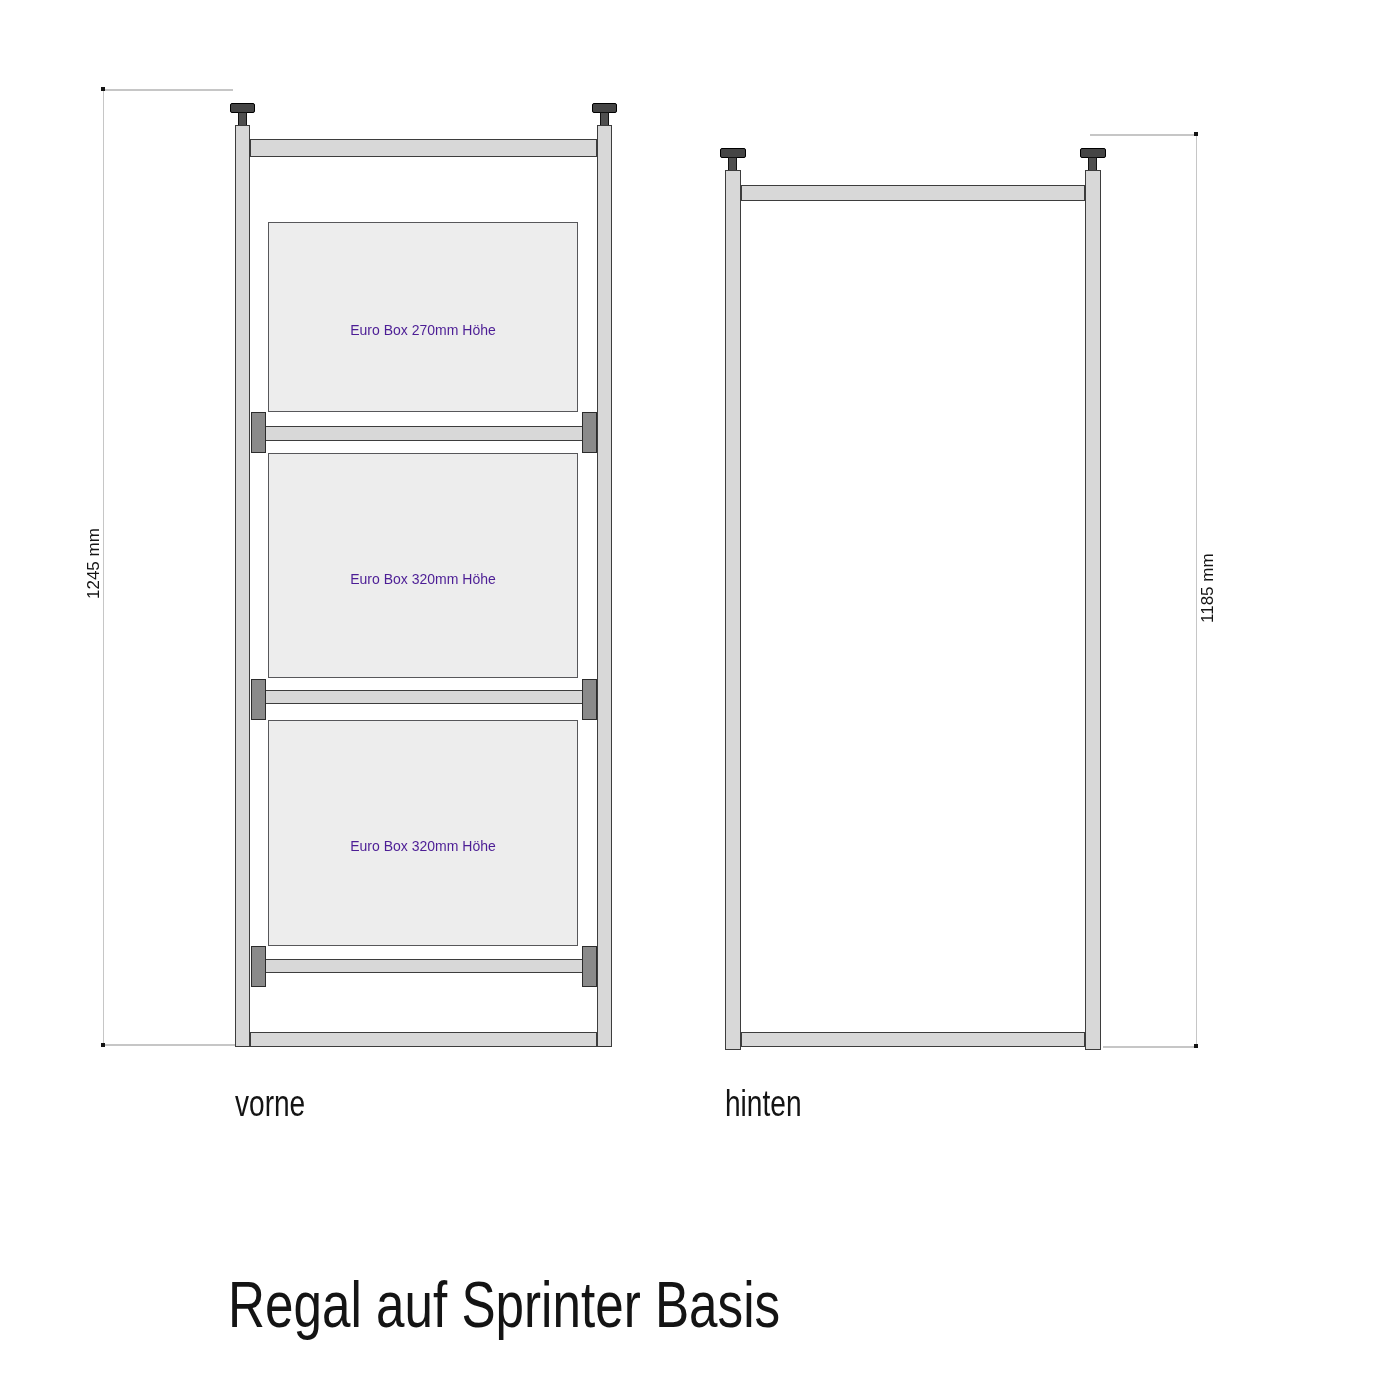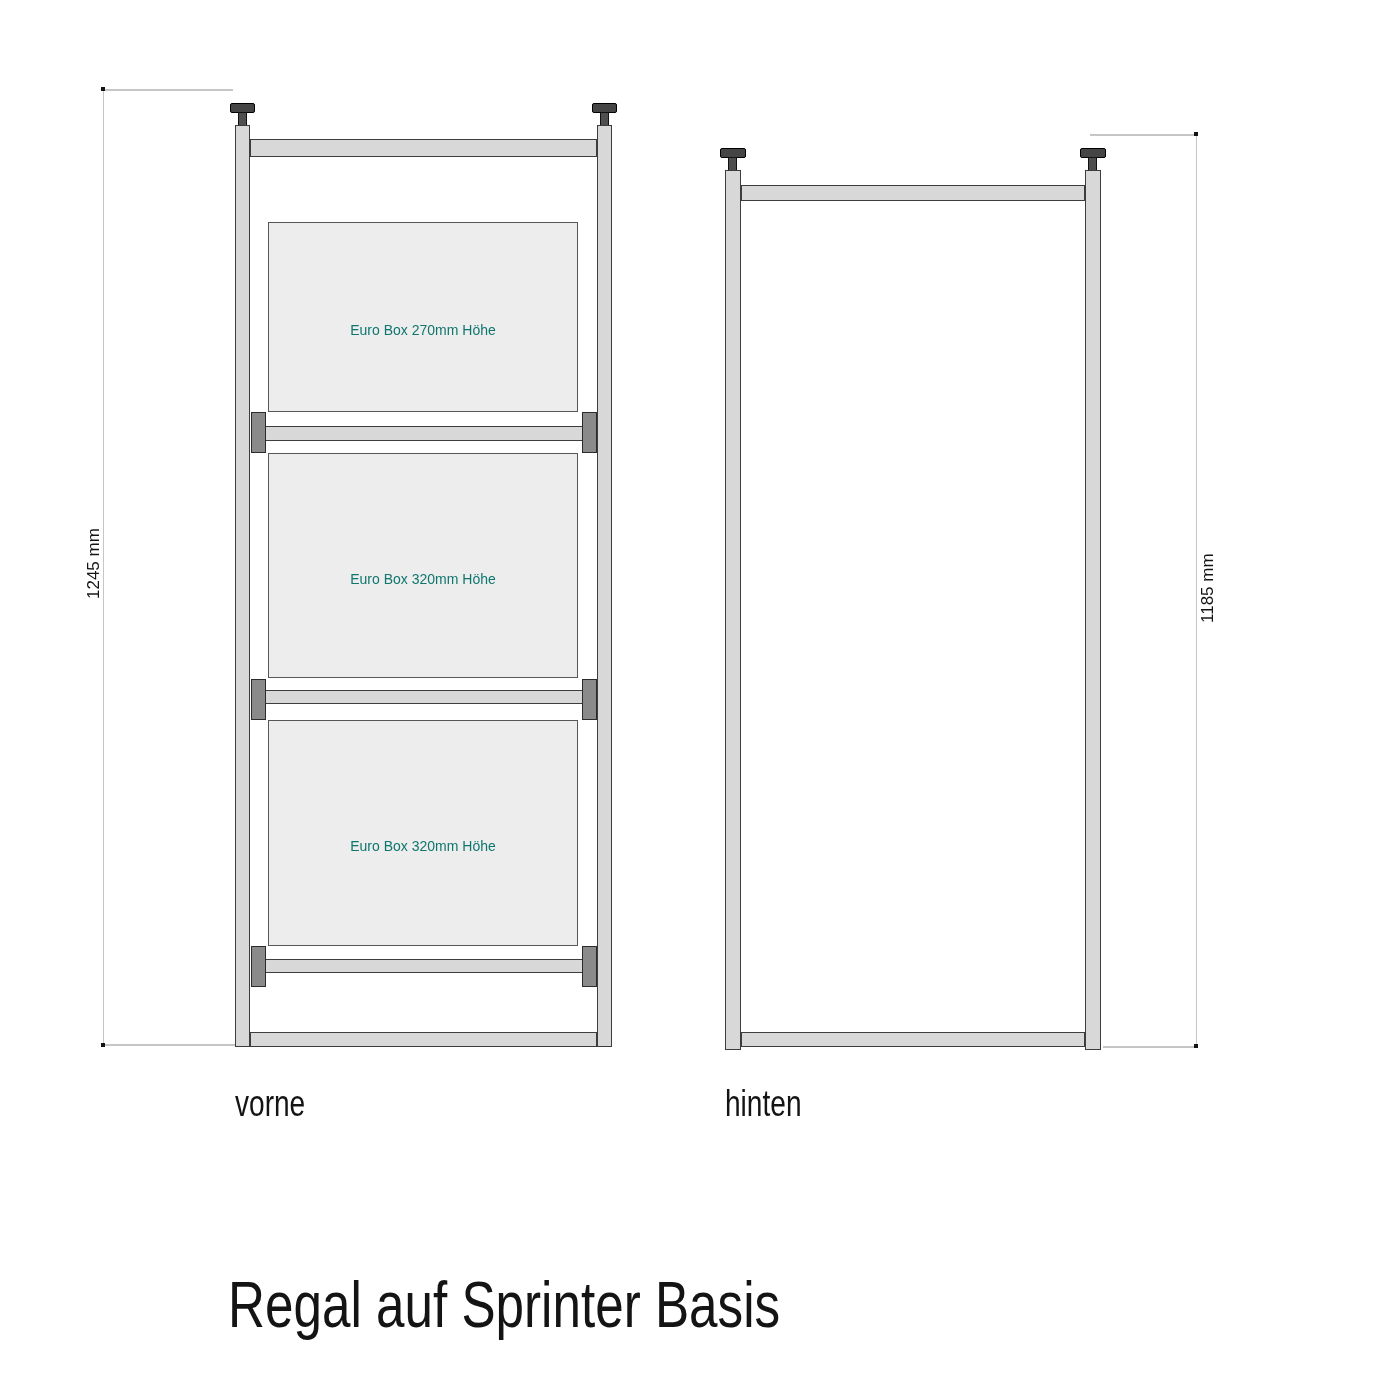--- a/index.html
+++ b/index.html
@@ -56,21 +56,21 @@
     left: 268px;
     width: 310px;
     background: #ededed;
     border: 1.5px solid #57575a;
     box-sizing: border-box;
     display: flex;
     align-items: center;
     justify-content: center;
     padding-top: 26px;
     font-size: 14px;
-    color: #0f766e;
+    color: #4c1d95;
   }
 
   
   .dimline-v { position: absolute; width: 1.5px; background: #c6c6c6; }
   .dimline-h { position: absolute; height: 1.5px; background: #c6c6c6; }
   .tick { position: absolute; width: 4px; height: 4px; background: #141414; }
   .dim-label {
     position: absolute;
     width: 64px;
     height: 16px;

